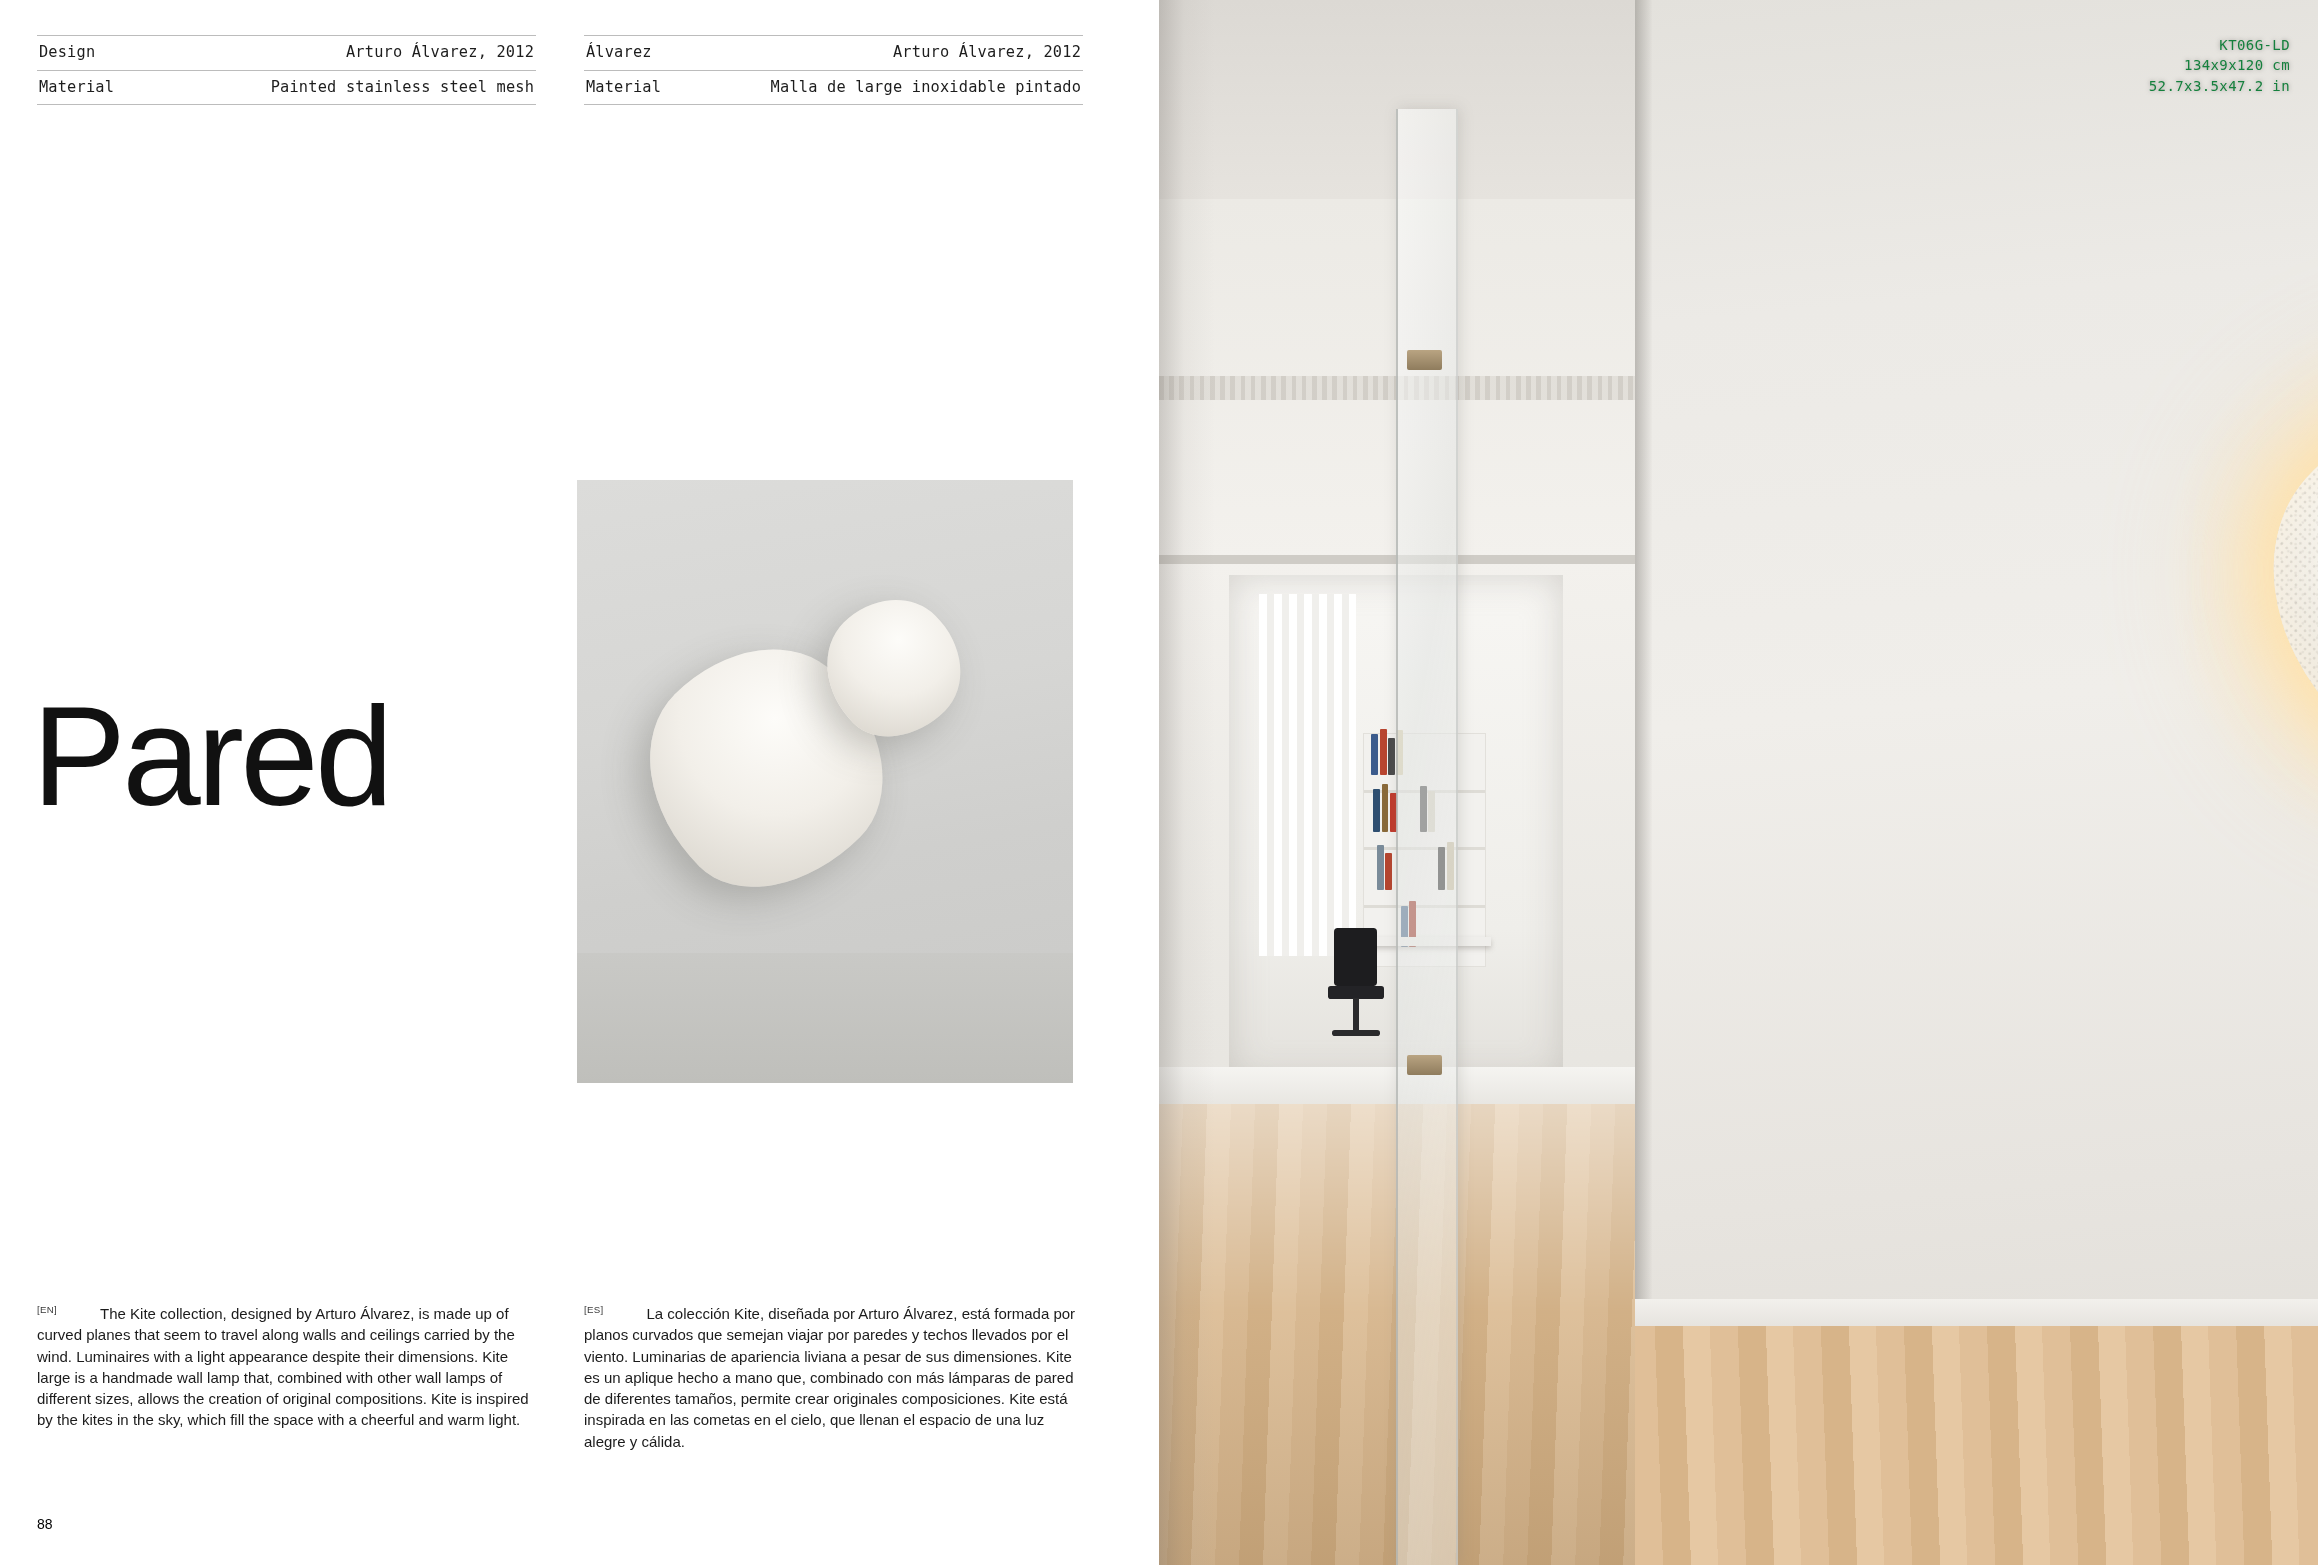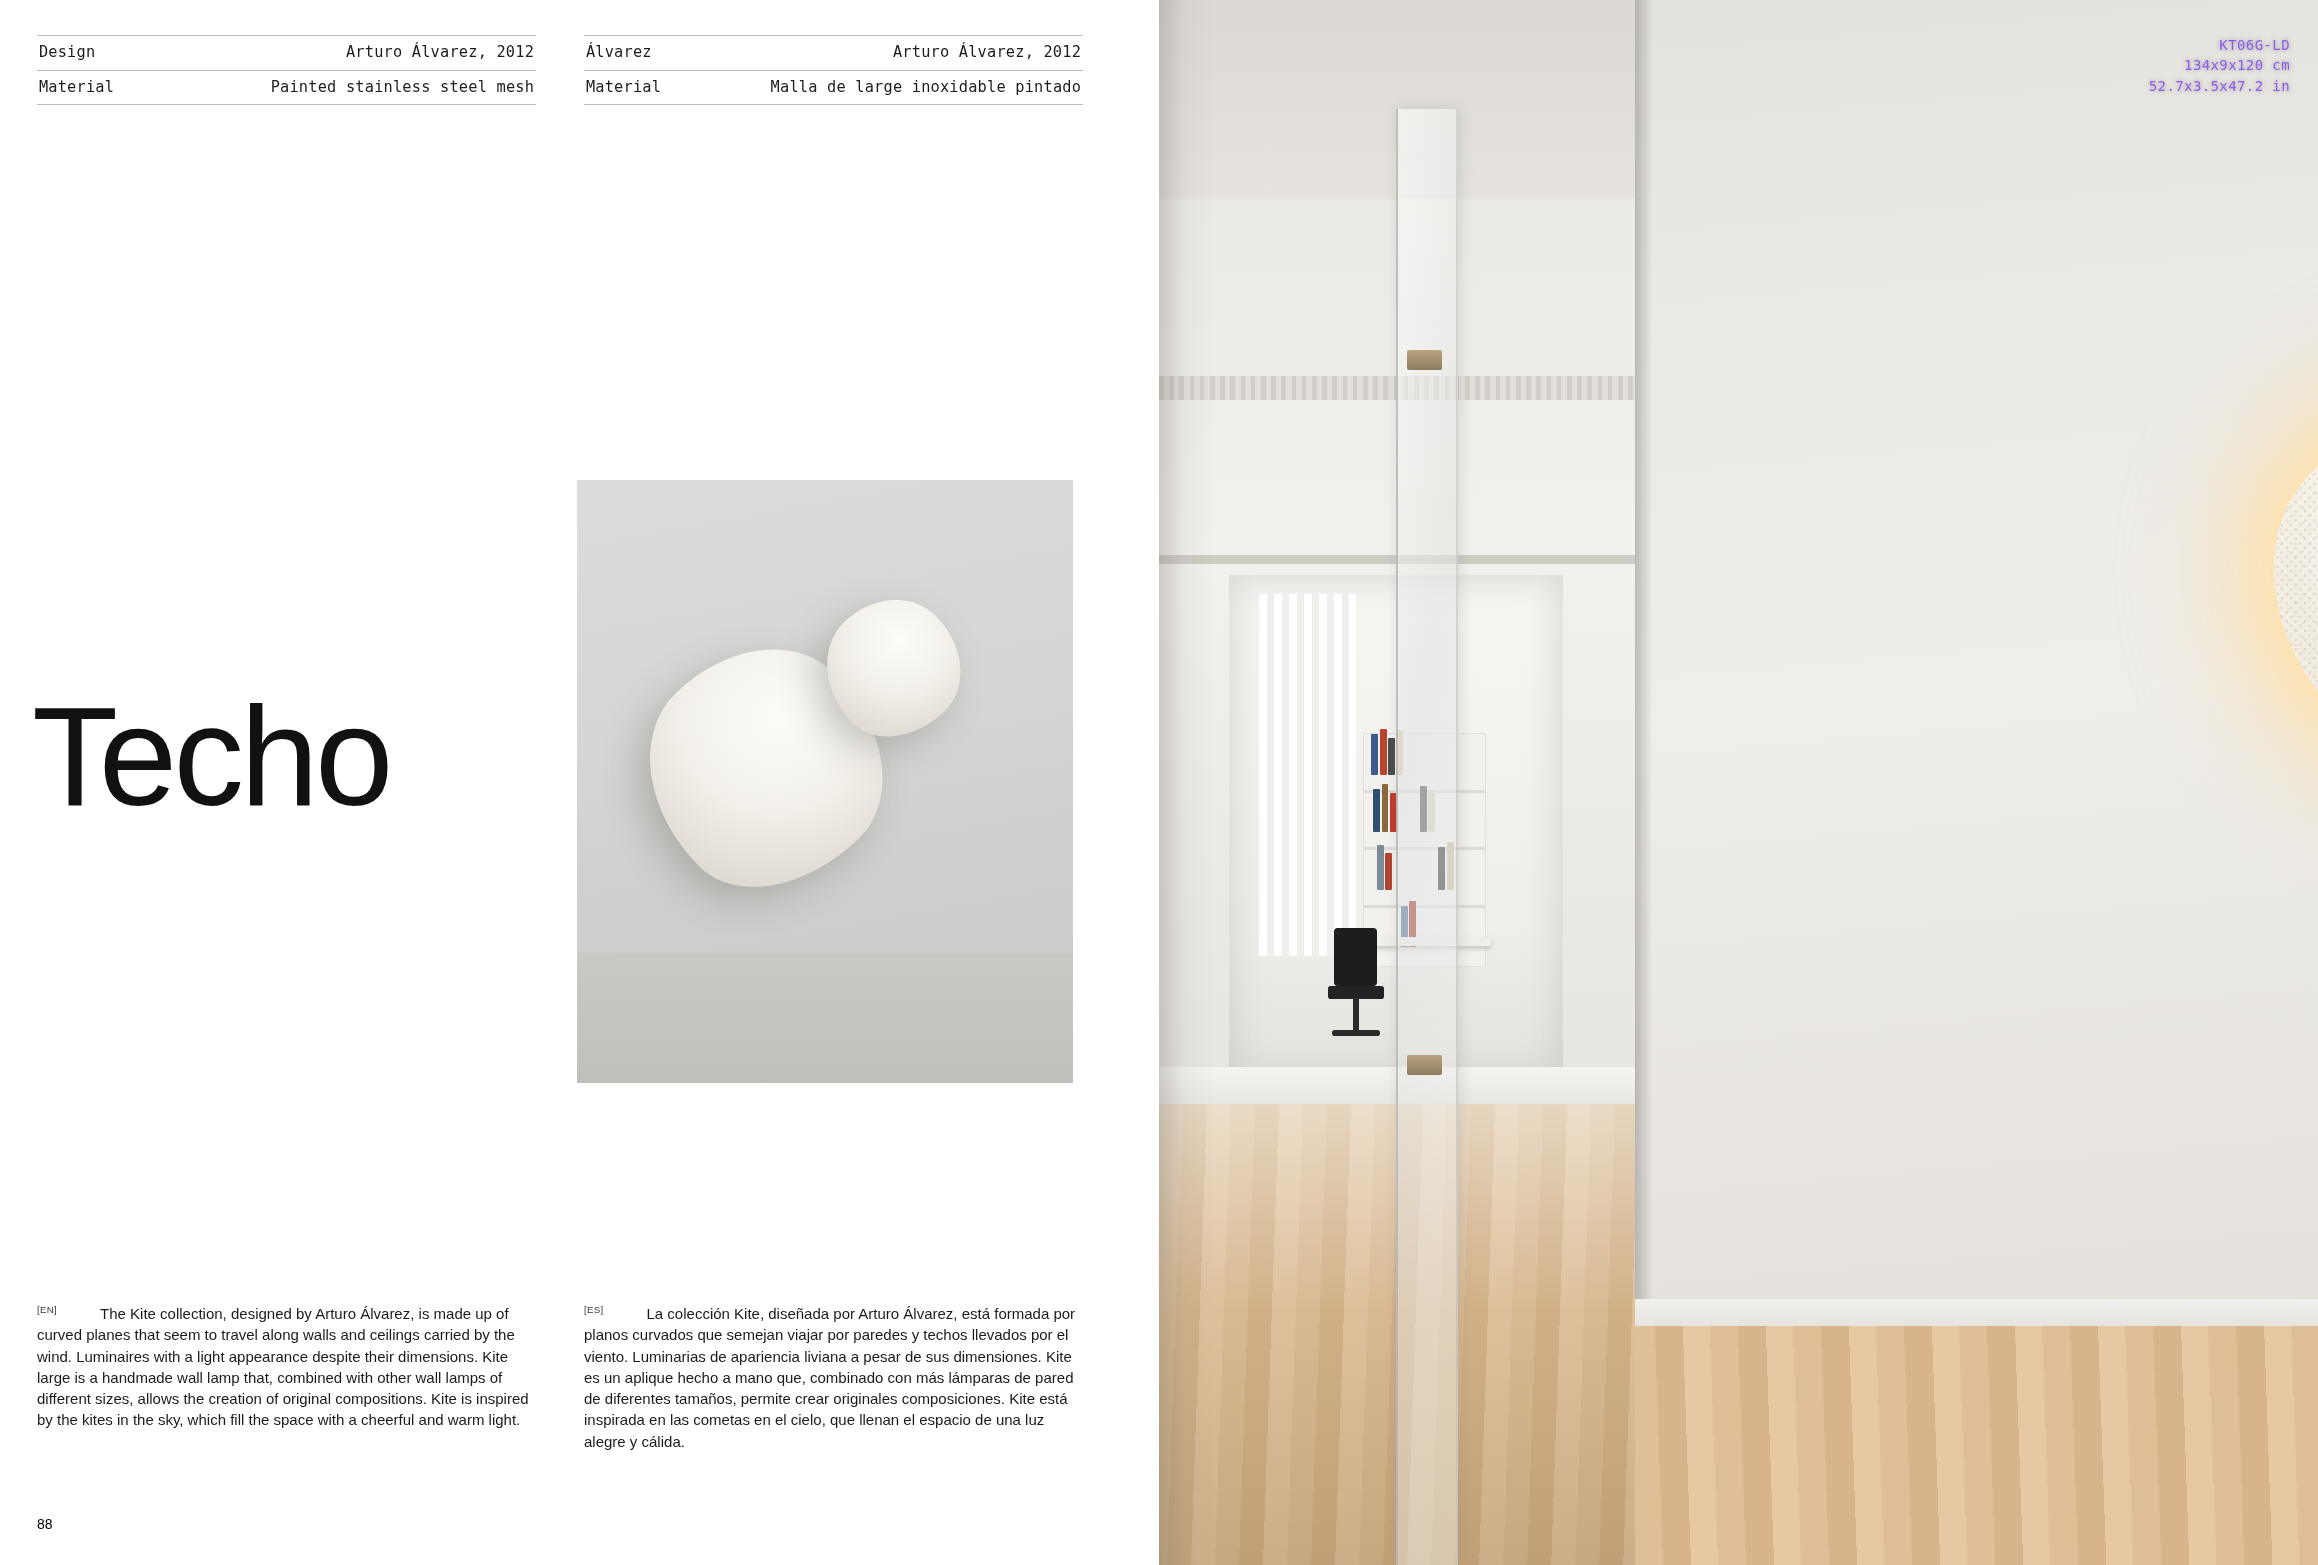--- a/index.html
+++ b/index.html
@@ -308,21 +308,21 @@
   }
 
   .code-block {
     position: absolute;
     right: 28px;
     top: 35px;
     text-align: right;
     font-family: "DejaVu Sans Mono", monospace;
     font-size: 14px;
     line-height: 1.45;
-    color: #8b5cf6;
+    color: #15803d;
     letter-spacing: 0.4px;
     text-shadow: 0 0 4.6px rgba(90,88,84,0.55);
     z-index: 50;
   }
 </style>
 </head>
 <body>
 
 <div class="page">
 
@@ -347,21 +347,21 @@
           <span class="spec-val">Arturo Álvarez, 2012</span>
         </div>
         <div class="spec-row">
           <span class="spec-key">Material</span>
           <span class="spec-val">Malla de large inoxidable pintado</span>
         </div>
       </div>
 
     </div>
 
-    <div class="title">Techo</div>
+    <div class="title">Pared</div>
 
     <div class="product-photo">
       <div class="photo-floor"></div>
       <div class="kite-shape kite-big"></div>
       <div class="kite-shape kite-small"></div>
     </div>
 
     <div class="body-texts">
       <div class="body-col">
         <span class="lang-tag">[EN]</span><span class="indent"></span><span>The Kite collection, designed by Arturo Álvarez, is made up of curved planes that seem to travel along walls and ceilings carried by the wind. Luminaires with a light appearance despite their dimensions. Kite large is a handmade wall lamp that, combined with other wall lamps of different sizes, allows the creation of original compositions. Kite is inspired by the kites in the sky, which fill the space with a cheerful and warm light.</span>

